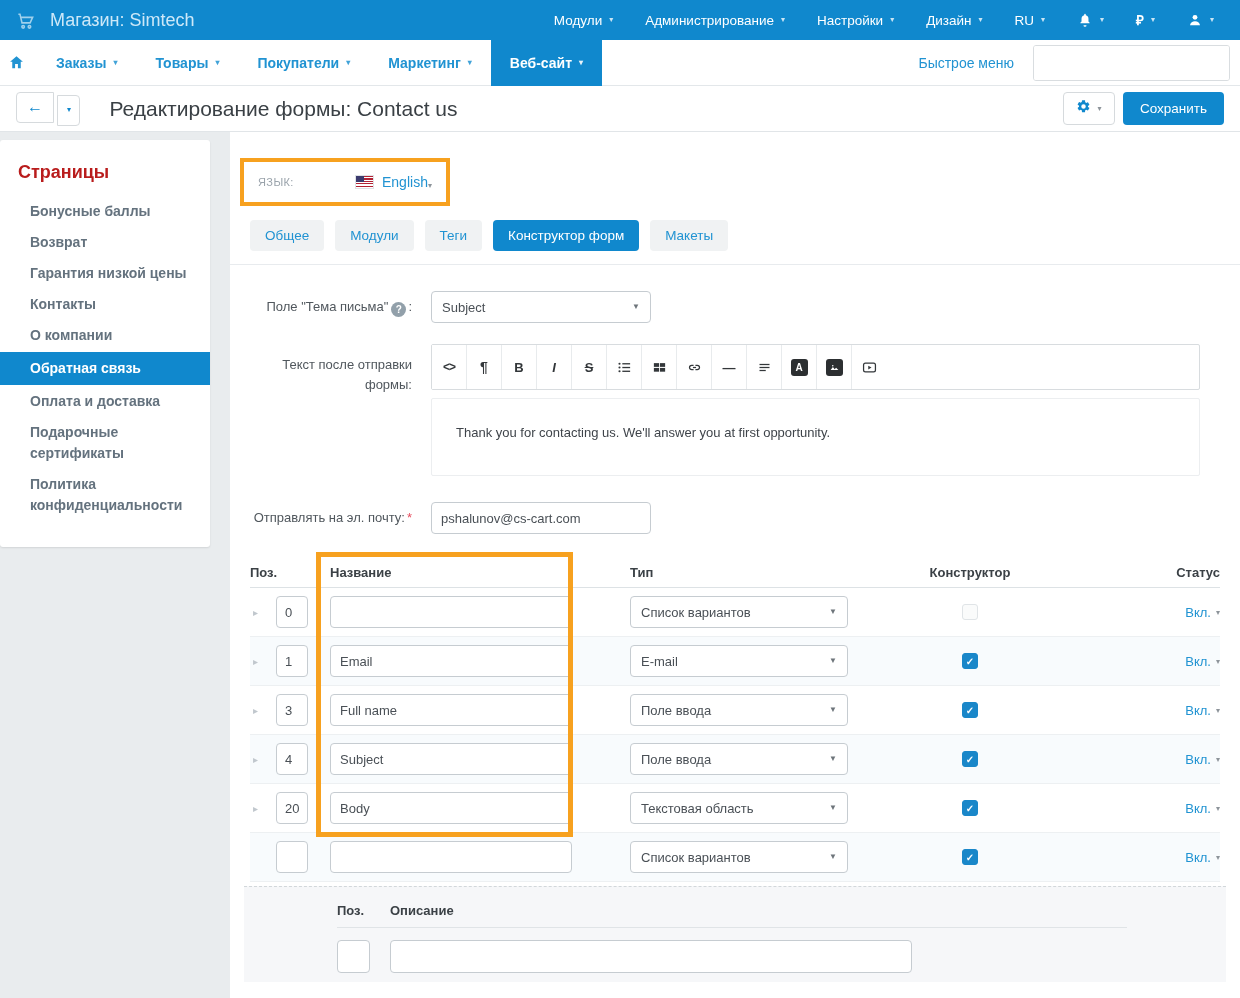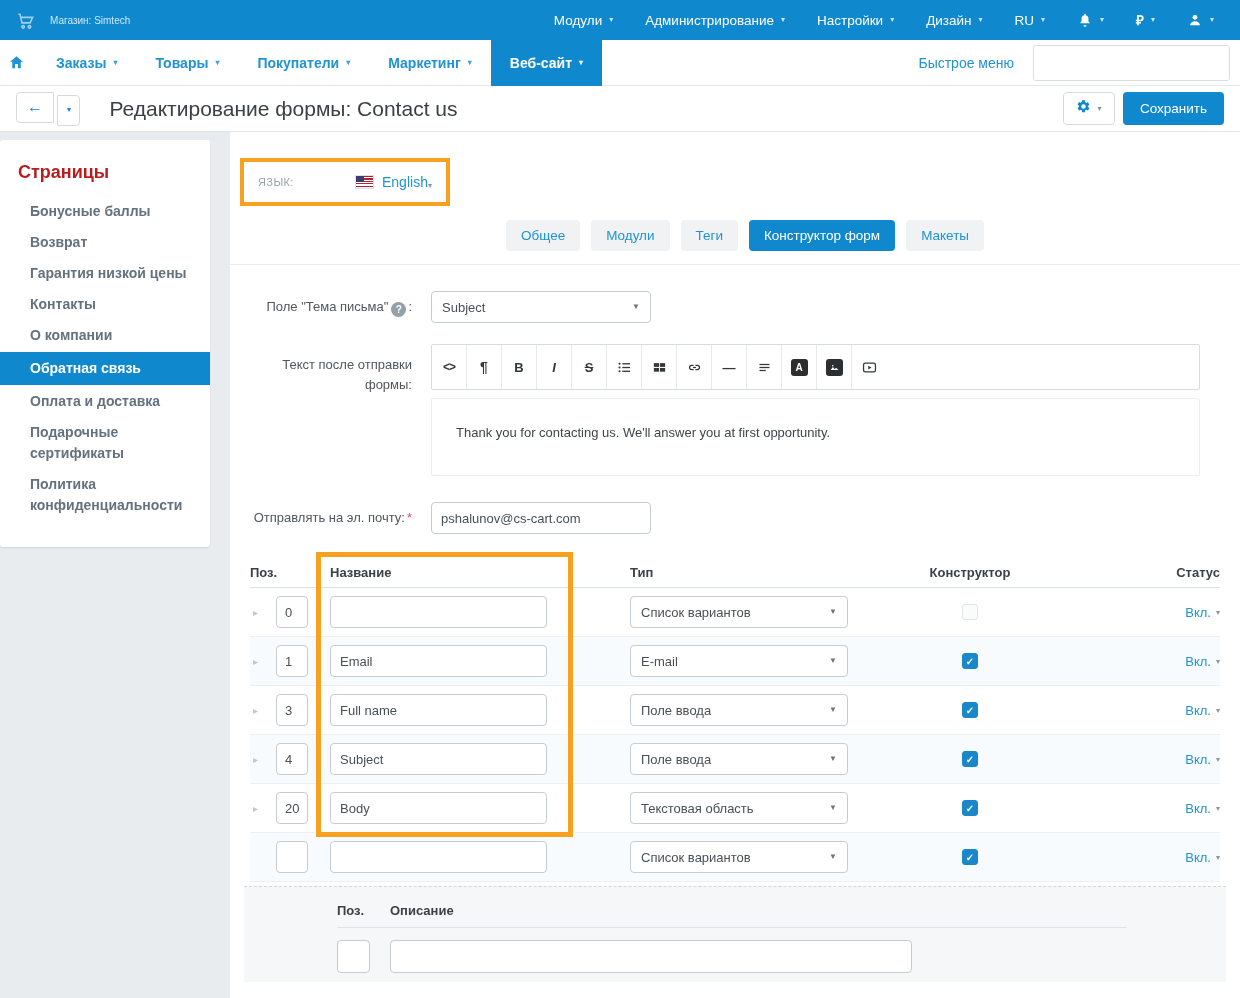--- a/index.html
+++ b/index.html
@@ -10,21 +10,21 @@
   *{box-sizing:border-box;margin:0;padding:0;}
   html,body{width:1240px;height:998px;overflow:hidden;}
   body{font-family:"Liberation Sans",sans-serif;background:#e9ecee;color:#43494e;}
   .app{width:1240px;height:998px;display:flex;flex-direction:column;overflow:hidden;}
   .caret{font-size:8px;line-height:1;}
 
   
   .topbar{height:40px;background:var(--primary);display:flex;align-items:center;padding:0 10px 0 16px;flex-shrink:0;}
   .tb-left{display:flex;align-items:center;gap:15px;color:#cde8f8;}
   .tb-left svg{width:19px;height:19px;color:#9fd0ec;display:block;}
-  .store-label{font-size:10px;cursor:pointer;}
+  .store-label{font-size:18px;cursor:pointer;}
   .tb-menus{margin-left:auto;display:flex;align-items:center;}
   .tb-item{display:inline-flex;align-items:center;gap:7px;padding:0 16px;height:40px;color:#fff;font-size:13.5px;cursor:pointer;white-space:nowrap;}
   .tb-item .caret{color:rgba(255,255,255,.78);}
   .tb-item svg{width:16px;height:16px;display:block;color:#fff;}
   .tb-currency{font-size:13.5px;font-weight:700;}
 
   
   .navbar{height:46px;background:#fff;display:flex;align-items:center;border-bottom:1px solid #e3e7ea;flex-shrink:0;}
   .home-btn{color:var(--link);margin:0 12px 0 8px;cursor:pointer;display:flex;}
   .home-btn svg{width:17px;height:17px;}
@@ -59,21 +59,21 @@
 
   
   .panel{flex:1;background:#fff;position:relative;padding-top:26px;overflow:hidden;}
   .lang-box{display:inline-flex;align-items:center;margin-left:10px;border:4px solid var(--highlight);padding:12px 14px;background:#fff;}
   .lang-label{font-size:11px;color:#9aa3ab;text-transform:uppercase;letter-spacing:.4px;width:98px;}
   .flag{width:17px;height:12px;position:relative;background:repeating-linear-gradient(#b22234 0 1.2px,#fff 1.2px 2.4px);flex-shrink:0;box-shadow:0 0 0 1px #dfe3e6;}
   .flag::after{content:"";position:absolute;left:0;top:0;width:8px;height:6px;background:#3c3b6e;}
   .lang-value{color:var(--link);font-size:14px;margin-left:9px;display:inline-flex;align-items:flex-end;cursor:pointer;}
   .lang-value .caret{color:#8d949a;}
 
-  .tabs{display:flex;gap:11px;margin:14px 0 0 20px;justify-content:center;}
+  .tabs{display:flex;gap:11px;margin:14px 0 0 20px;}
   .tab{background:#f0f2f3;color:var(--link);font-size:13.5px;padding:8px 15px;border-radius:4px;cursor:pointer;white-space:nowrap;}
   .tab.active{background:var(--primary);color:#fff;}
   .content-sep{border:0;border-top:1px solid #e8ebee;margin:13px 0 0;}
 
   .form-row{display:flex;align-items:center;margin-top:26px;padding-left:20px;}
   .flabel{width:162px;text-align:right;margin-right:19px;font-size:13px;color:#50575d;flex-shrink:0;line-height:1.55;}
   .help{display:inline-flex;width:15px;height:15px;border-radius:50%;background:#92a0aa;color:#fff;font-size:10px;font-weight:700;align-items:center;justify-content:center;vertical-align:-2px;margin:0 2px 0 3px;cursor:pointer;}
   .help::after{content:"?";}
   .req{color:#e64d5f;margin-left:2px;}
 
@@ -104,21 +104,21 @@
   .thead,.trow{display:grid;grid-template-columns:26px 54px 300px 280px 120px 1fr;align-items:center;}
   .thead{height:30px;border-bottom:1px solid #dde2e5;font-size:13px;font-weight:700;color:#3b4146;}
   .th-pos{grid-column:1/3;}
   .th-req{text-align:center;}
   .th-status{text-align:right;}
   .trow{height:49px;border-bottom:1px solid #edf0f2;}
   .tbody .trow:nth-child(even){background:#f8fbfd;}
   .drag{color:#c0c7cd;font-size:10px;padding-left:3px;cursor:grab;}
   .drag.hidden{visibility:hidden;}
   .pos-inp{width:32px;height:32px;border:1px solid #c6ccd1;border-radius:4px;padding:0 8px;font-size:13px;color:#4a5056;outline:none;font-family:inherit;background:#fff;}
-  .name-inp{width:217px;height:32px;border:1px solid #c6ccd1;border-radius:4px;padding:0 9px;font-size:13px;color:#4a5056;outline:none;font-family:inherit;background:#fff;}
+  .name-inp{width:242px;height:32px;border:1px solid #c6ccd1;border-radius:4px;padding:0 9px;font-size:13px;color:#4a5056;outline:none;font-family:inherit;background:#fff;}
   .type-select{width:218px;}
   .req-cell{display:flex;justify-content:center;}
   .checkbox{width:16px;height:16px;border-radius:3px;border:1px solid #e0e4e7;background:#fafbfb;display:flex;align-items:center;justify-content:center;cursor:pointer;color:#fff;font-size:10px;font-weight:700;}
   .checkbox.checked{background:#1a87c9;border-color:#1a87c9;}
   .checkbox.checked::after{content:"✓";}
   .status-cell{text-align:right;}
   .status-link{color:var(--link);font-size:13px;display:inline-flex;align-items:center;gap:5px;cursor:pointer;}
   .status-link .caret{color:#8d949a;}
   .col-highlight{position:absolute;left:66px;top:-6px;width:257px;height:285px;border:5px solid var(--highlight);pointer-events:none;}
 

